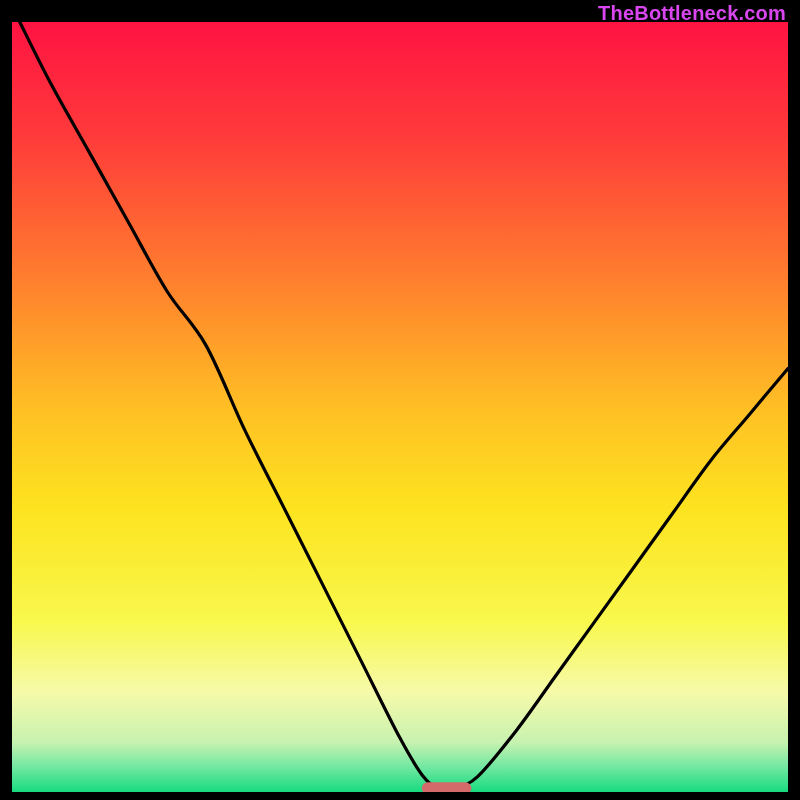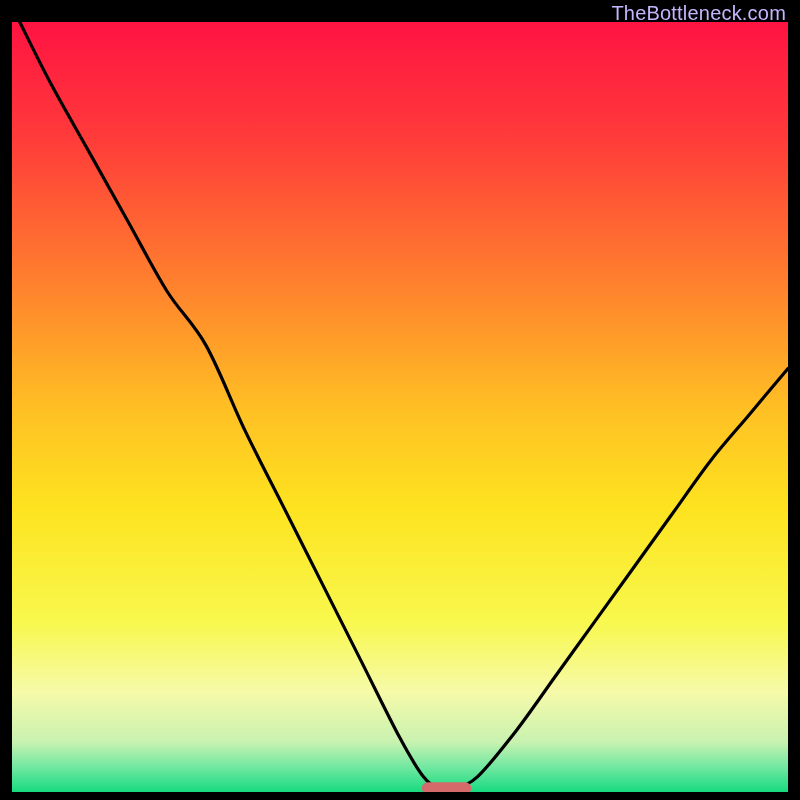--- a/index.html
+++ b/index.html
@@ -16,23 +16,23 @@
     left: 12px;
     top: 22px;
     width: 776px;
     height: 770px;
     background: #000;
   }
   .attribution {
     position: absolute;
     top: 2px;
     right: 14px;
-    color: #c4b5fd;
+    color: #d946ef;
     font-size: 20px;
-    font-weight: 400;
+    font-weight: 700;
     letter-spacing: 0.2px;
   }
   svg {
     display: block;
   }
 </style>
 </head>
 <body>
 
 <div class="attribution">TheBottleneck.com</div>

